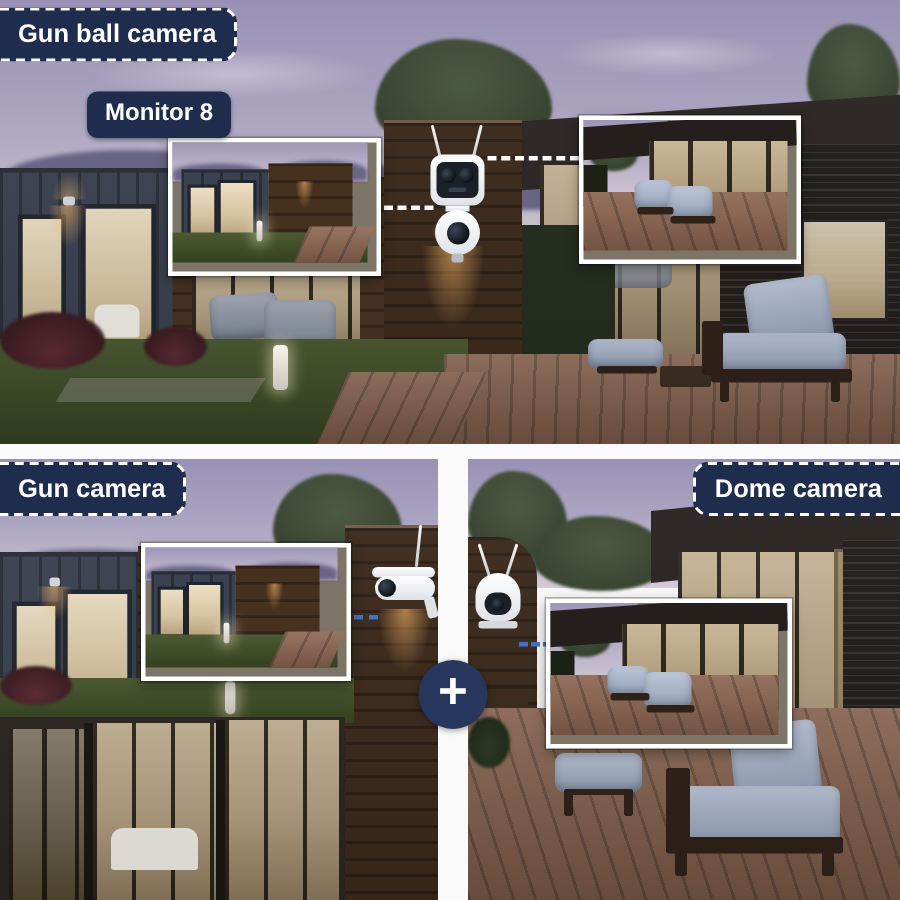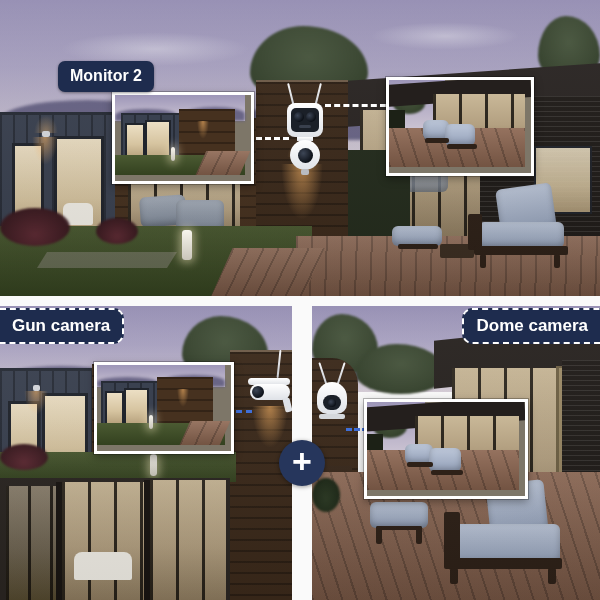--- a/index.html
+++ b/index.html
@@ -172,21 +172,22 @@
           <div style="left:8px;top:17px;width:12px;height:3px;background:#39404d;border-radius:2px;"></div>
         </div>
       </div>
       <div class="camwhite" style="left:16px;top:54px;width:16px;height:4px;"></div>
       <div class="camwhite" style="left:9px;top:57px;width:30px;height:30px;border-radius:50%;">
         <div class="lensdot" style="left:8px;top:8px;width:15px;height:15px;"></div>
       </div>
       <div style="left:20px;top:86px;width:8px;height:6px;background:#b9bcc2;border-radius:2px;"></div>
     </div>
 
-    <div class="tag solid" style="left:58px;top:61px;"><span>Monitor 2</span></div>
+    <div class="tag dashed flushleft" style="left:0;top:5px;"><span>Gun ball camera</span></div>
+    <div class="tag solid" style="left:58px;top:61px;"><span>Monitor 8</span></div>
     <div class="vig"></div>
   </div>
 
   <div class="panel" style="left:0;top:306px;width:292px;height:294px;">
     <div class="sky" style="left:0;top:0;width:292px;height:98px;"></div>
     <div class="mtn" style="left:0;top:60px;width:122px;height:24px;"></div>
     <div class="mtn" style="left:168px;top:54px;width:124px;height:28px;"></div>
     <div class="tree" style="left:182px;top:10px;width:86px;height:64px;"></div>
 
     <div class="siding" style="left:0;top:62px;width:92px;height:152px;">

